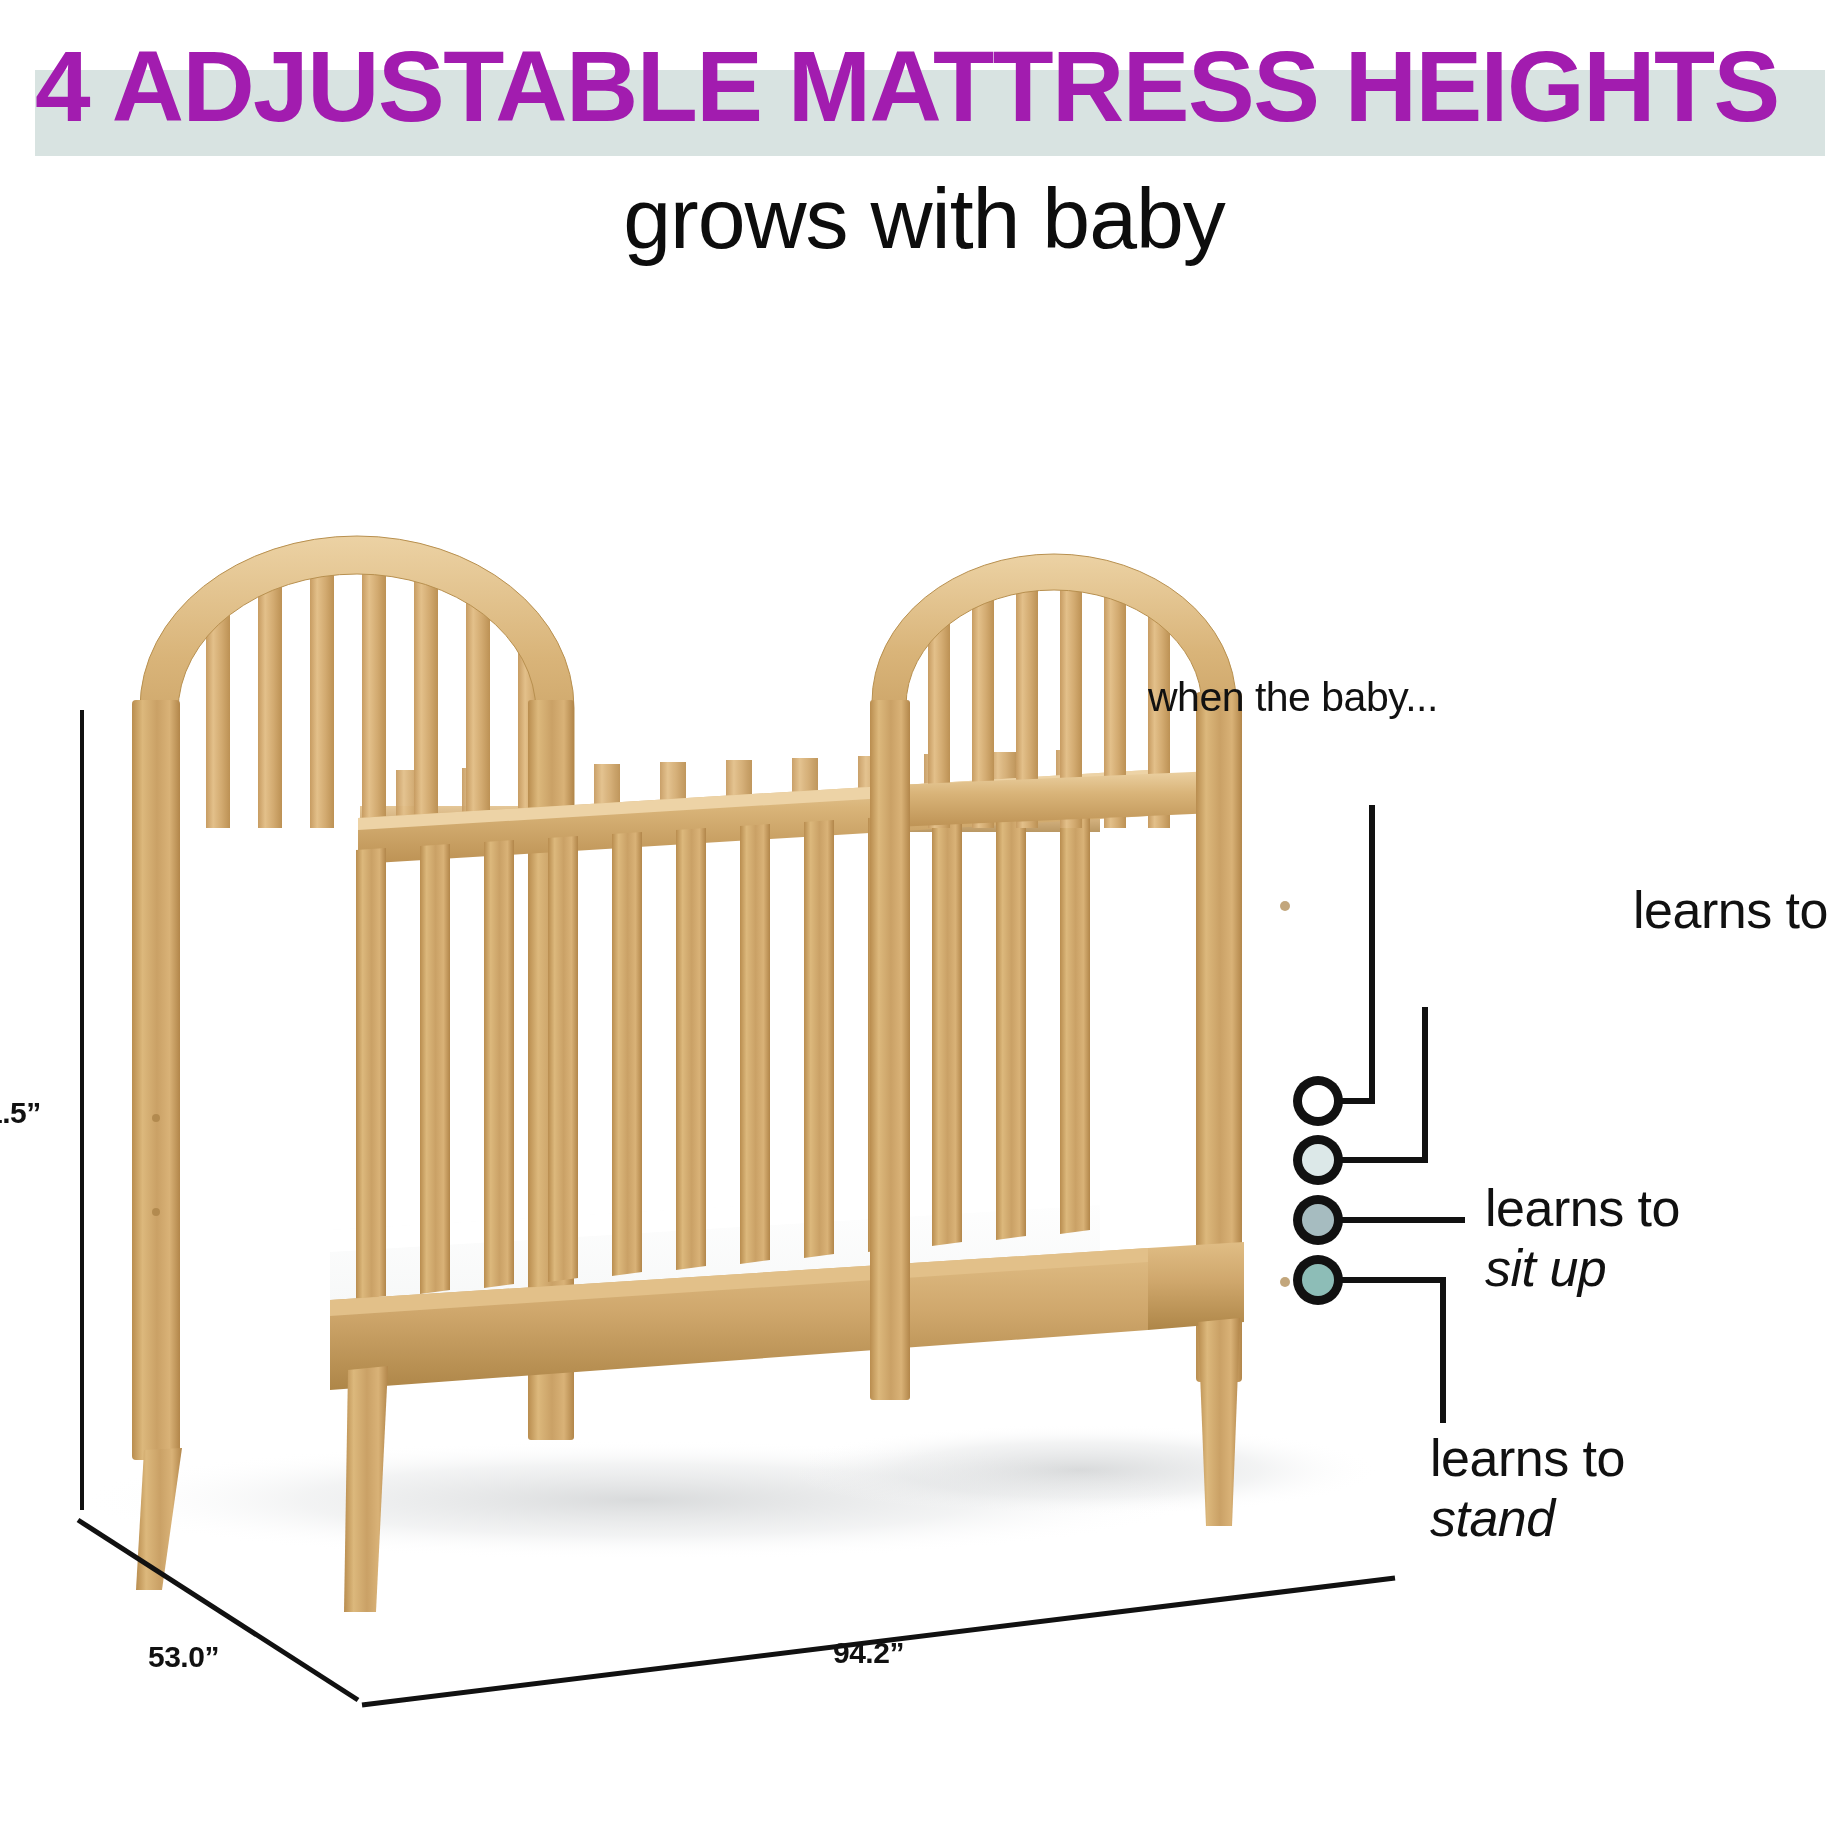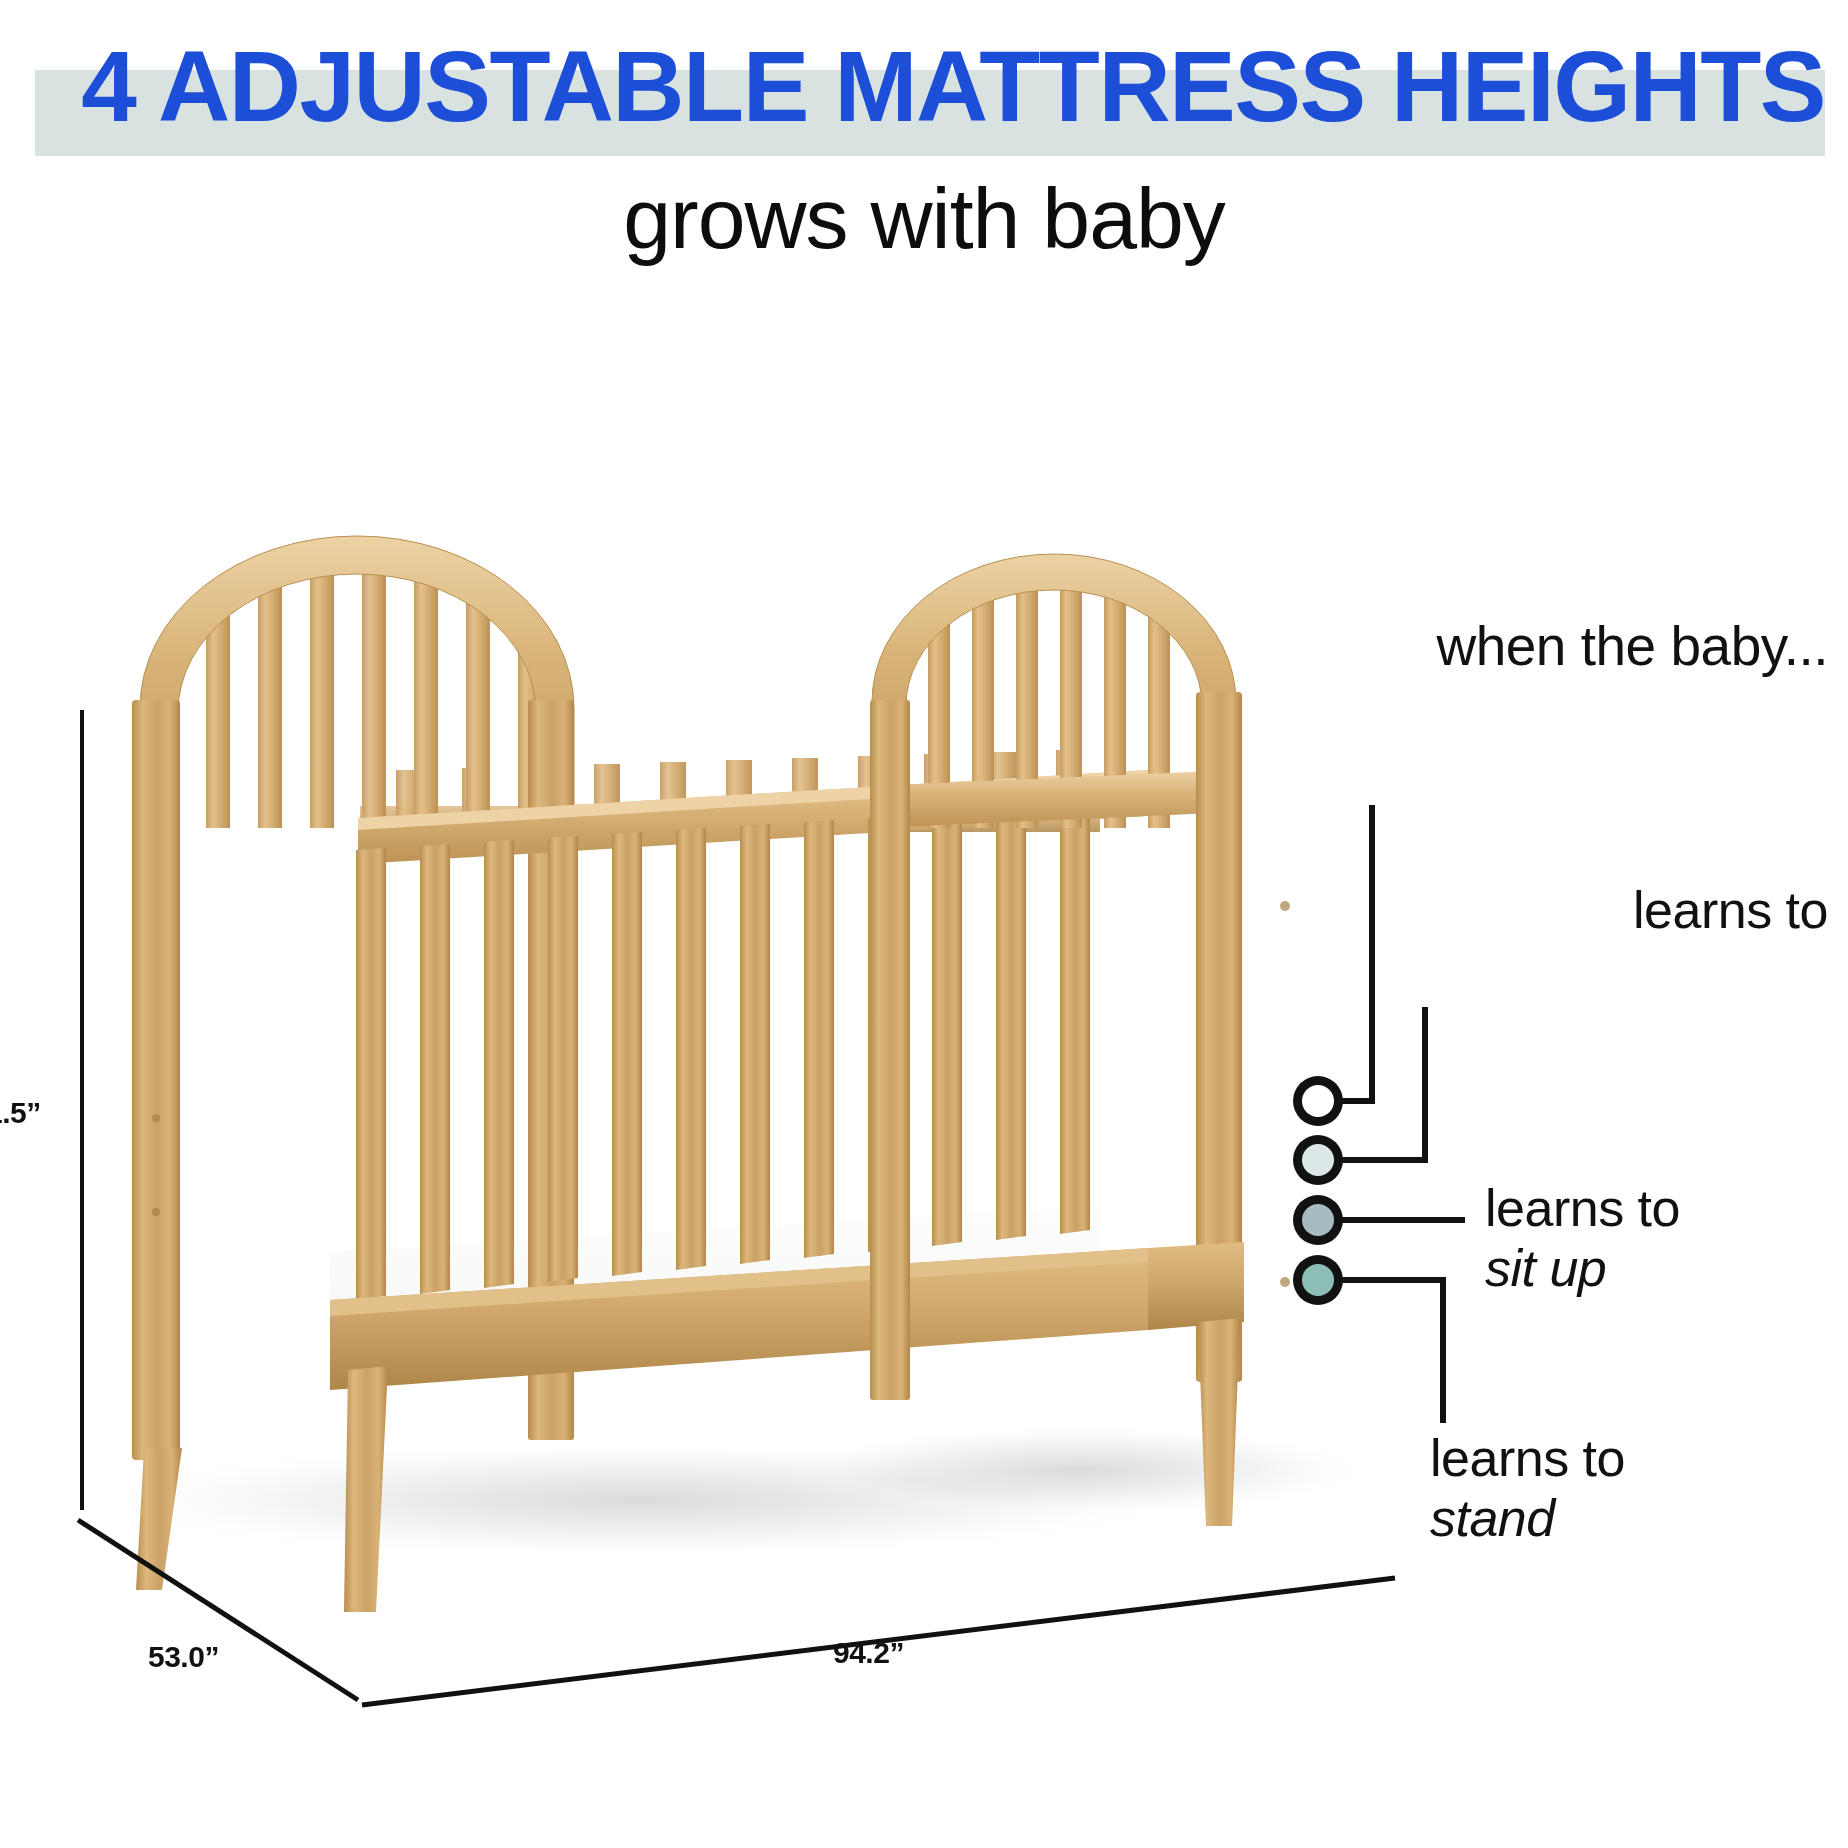--- a/index.html
+++ b/index.html
@@ -15,35 +15,35 @@
 
   
   .title-band{
     position:absolute;left:35px;top:70px;width:1790px;height:86px;
     background:#d8e3e1;
   }
   .title-text{
     position:absolute;left:35px;top:36px;width:1790px;
     font-size:100px;line-height:100px;
     font-weight:800;letter-spacing:-1.5px;
-    color:#1d4ed8;text-align:right;white-space:nowrap;
+    color:#a21caf;text-align:left;white-space:nowrap;
     transform:scaleX(1.0);
   }
   .subtitle{
     position:absolute;left:0;top:170px;width:1848px;
     text-align:center;font-size:86px;line-height:96px;
     font-weight:400;color:#0d0d0d;letter-spacing:-1px;
   }
 
   
   .ann{position:absolute;color:#111;letter-spacing:-0.5px;white-space:nowrap;}
   .ann .reg{font-weight:400;font-style:normal;}
   .ann .ital{font-weight:400;font-style:italic;}
 
-  #ann-when{left:1148px;top:617px;width:680px;text-align:right;font-size:55px;line-height:58px;}
+  #ann-when{left:1148px;top:668px;width:680px;font-size:41px;line-height:58px;}
   #ann-newborn{left:1148px;top:718px;width:680px;text-align:right;font-size:54px;line-height:58px;}
   #ann-roll{left:1120px;top:880px;width:708px;text-align:right;font-size:52px;line-height:60px;}
   #ann-sit{left:1180px;top:1178px;width:648px;text-align:left;padding-left:305px;font-size:52px;line-height:60px;}
   #ann-stand{left:1180px;top:1428px;width:648px;text-align:left;padding-left:250px;font-size:52px;line-height:60px;}
 
   
   .dim{
     position:absolute;color:#111;font-weight:800;
     font-size:30px;letter-spacing:-0.5px;white-space:nowrap;
   }

